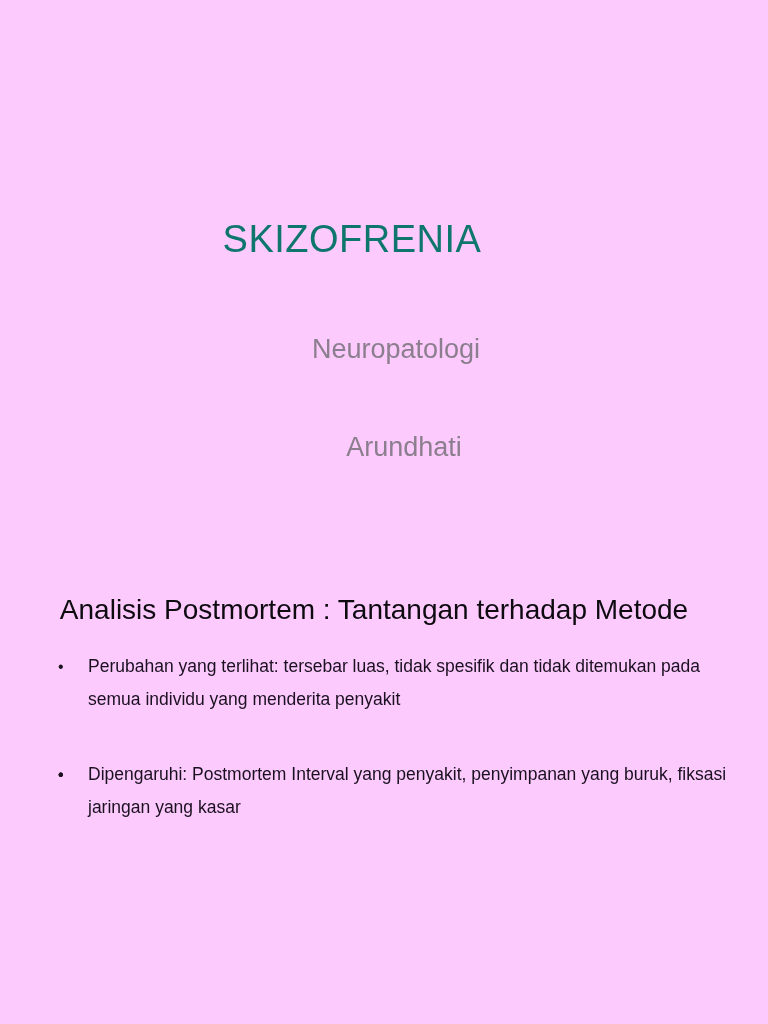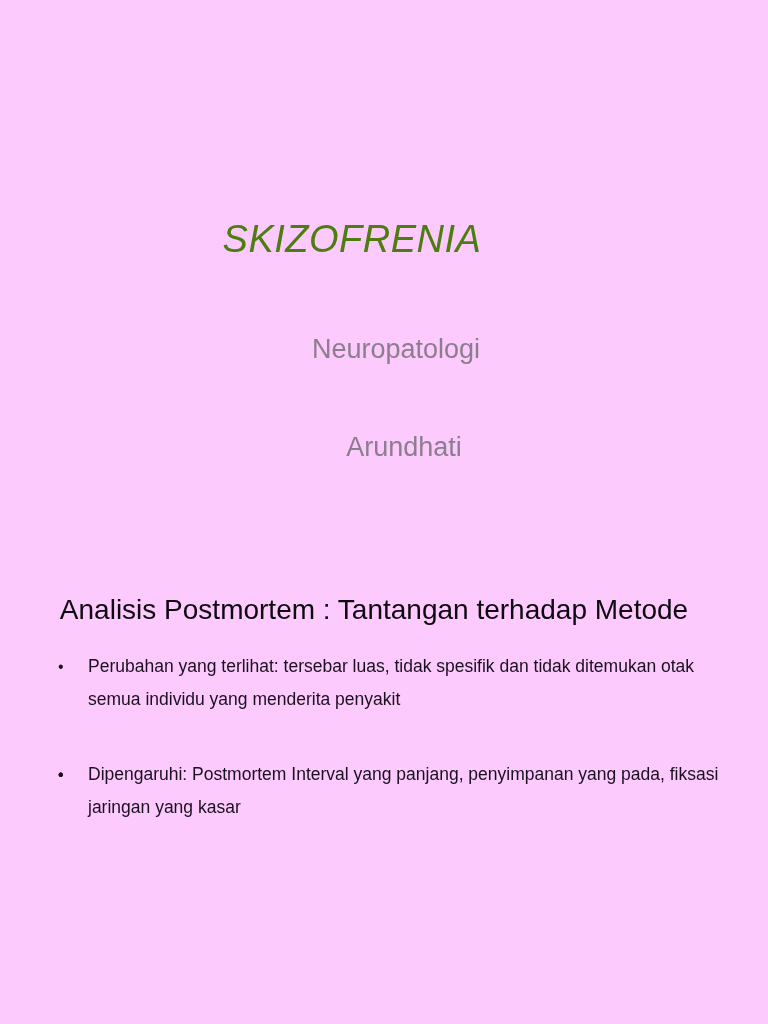--- a/index.html
+++ b/index.html
@@ -4,23 +4,22 @@
 <style>
   html, body { margin: 0; padding: 0; }
   body {
     width: 768px; height: 1024px; overflow: hidden;
     background: #FCCAFC;
     font-family: "Liberation Sans", "DejaVu Sans", sans-serif;
     position: relative;
   }
   .title {
     position: absolute; left: 0; width: 704px; top: 218px;
-    text-align: center; font-size: 38px; color: #4d7c0f;
+    text-align: center; font-size: 38px; color: #0f766e;
     letter-spacing: 0.5px;
-    font-style: italic;
   }
   .subtitle {
     position: absolute; left: 12px; width: 768px;
     text-align: center; font-size: 27px; color: #8b7e8e;
   }
   .sub1 { top: 334px; }
   .sub2 { top: 432px; margin-left: 8px; }
   .heading {
     position: absolute; left: 0; width: 748px; top: 594px;
     text-align: center; font-size: 28px; color: #0d0a10;
@@ -45,26 +44,26 @@
   <div class="title">SKIZOFRENIA</div>
   <div class="subtitle sub1">Neuropatologi</div>
   <div class="subtitle sub2">Arundhati</div>
 </div>
 
 <div>
   <div class="heading">Analisis Postmortem : Tantangan terhadap Metode</div>
   <ul class="bullets">
     <li class="bullet">
       <span class="bullet-dot">•</span>
-      <span>Perubahan yang terlihat: tersebar luas, tidak spesifik dan tidak ditemukan otak semua individu yang menderita penyakit</span>
+      <span>Perubahan yang terlihat: tersebar luas, tidak spesifik dan tidak ditemukan pada semua individu yang menderita penyakit</span>
     </li>
     <li class="bullet">
       <span class="bullet-dot">•</span>
     </li>
     <li class="bullet">
       <span class="bullet-dot">•</span>
     </li>
     <li class="bullet">
       <span class="bullet-dot">•</span>
-      <span>Dipengaruhi: Postmortem Interval yang panjang, penyimpanan yang pada, fiksasi jaringan yang kasar</span>
+      <span>Dipengaruhi: Postmortem Interval yang penyakit, penyimpanan yang buruk, fiksasi jaringan yang kasar</span>
     </li>
   </ul>
 </div>
 
 </body></html>

